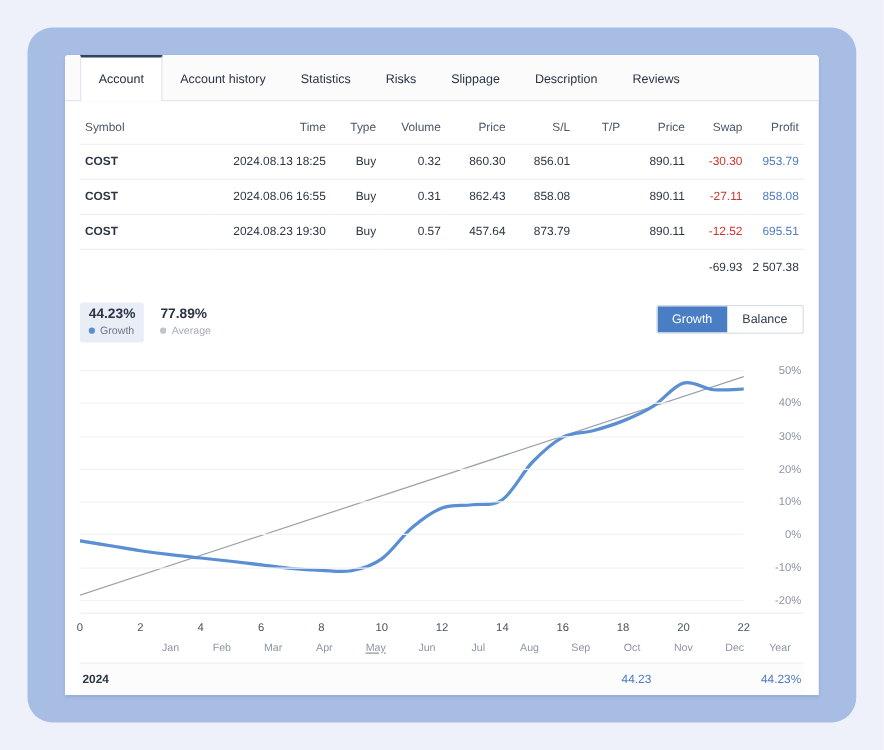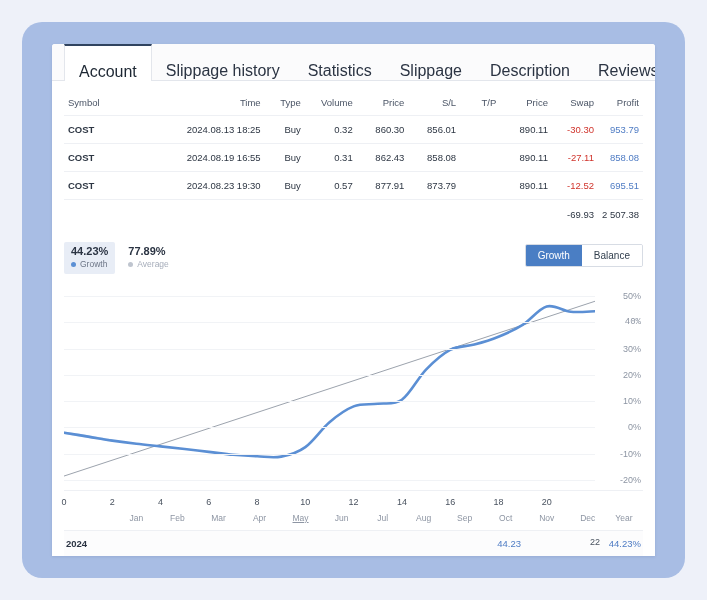--- a/index.html
+++ b/index.html
@@ -20,22 +20,22 @@
     box-shadow:0 1px 3px rgba(40,60,110,.13);
     overflow:hidden;
   }
 
   
   .tabbar{
     position:relative; height:37px; border-bottom:1px solid #e3e6ec;
     background:#fbfbfc; display:flex; align-items:stretch; padding-left:12px;
   }
   .tab{
-    display:flex; align-items:flex-end; padding:0 14px;
-    font-size:16px; color:#2b3443; white-space:nowrap;
+    display:flex; align-items:center; padding:0 14px;
+    font-size:10px; color:#2b3443; white-space:nowrap;
     border-top:2px solid transparent; position:relative; top:0;
   }
   .tab.active{
     background:#ffffff; border-top:2px solid #30435f;
     border-left:1px solid #e3e6ec; border-right:1px solid #e3e6ec;
     margin-bottom:-1px; color:#1d2733;
   }
   .tab-more{
     margin-left:auto; display:flex; align-items:center; padding:0 14px;
     letter-spacing:1.5px; color:#9aa3b2; font-size:12px;
@@ -109,24 +109,27 @@
 
 <div class="page-frame"></div>
 
 <div class="panel">
 
   <div class="tabbar">
     <div class="tab active">
         <span>Account</span>
       </div>
     <div class="tab">
-        <span>Slippage history</span>
+        <span>Account history</span>
       </div>
     <div class="tab">
         <span>Statistics</span>
+      </div>
+    <div class="tab">
+        <span>Risks</span>
       </div>
     <div class="tab">
         <span>Slippage</span>
       </div>
     <div class="tab">
         <span>Description</span>
       </div>
     <div class="tab">
         <span>Reviews</span>
       </div>
@@ -157,36 +160,36 @@
           <td>0.32</td>
           <td>860.30</td>
           <td>856.01</td>
           <td></td>
           <td>890.11</td>
           <td class="neg">-30.30</td>
           <td class="prof">953.79</td>
         </tr>
         <tr>
           <td class="l">COST</td>
-          <td>2024.08.19 16:55</td>
+          <td>2024.08.06 16:55</td>
           <td>Buy</td>
           <td>0.31</td>
           <td>862.43</td>
           <td>858.08</td>
           <td></td>
           <td>890.11</td>
           <td class="neg">-27.11</td>
           <td class="prof">858.08</td>
         </tr>
         <tr>
           <td class="l">COST</td>
           <td>2024.08.23 19:30</td>
           <td>Buy</td>
           <td>0.57</td>
-          <td>877.91</td>
+          <td>457.64</td>
           <td>873.79</td>
           <td></td>
           <td>890.11</td>
           <td class="neg">-12.52</td>
           <td class="prof">695.51</td>
         </tr>
         <tr class="totals">
           <td class="l"></td>
           <td></td>
             <td></td>
@@ -238,21 +241,21 @@
           <div class="gl" style="top: 95.1456%;"></div>
         </div>
       <svg id="chart-svg" width="100%" height="100%" viewBox="0 0 543 206" preserveAspectRatio="none">
           <path d="M0,192.05714285714285 L543,17.257142857142856" fill="none" stroke="#9ca3ad" stroke-width="1" stroke-linecap="round" stroke-linejoin="round" vector-effect="non-scaling-stroke"></path>
           <path d="M0.0,148.7 C4.1,149.3 16.5,151.3 24.7,152.6 C32.9,153.9 41.1,155.4 49.4,156.6 C57.6,157.8 65.8,158.8 74.0,159.7 C82.3,160.7 90.5,161.5 98.7,162.4 C107.0,163.2 115.2,164.1 123.4,165.0 C131.6,165.9 139.9,166.9 148.1,167.9 C156.3,168.8 164.5,170.0 172.8,170.8 C181.0,171.5 189.2,172.0 197.5,172.3 C205.7,172.6 213.9,174.1 222.1,172.6 C230.4,171.1 238.6,168.9 246.8,163.1 C255.0,157.4 263.3,145.0 271.5,138.2 C279.7,131.4 288.0,125.5 296.2,122.4 C304.4,119.3 312.6,120.9 320.9,119.8 C329.1,118.7 337.3,121.5 345.5,115.8 C353.8,110.1 362.0,93.9 370.2,85.6 C378.5,77.3 386.7,70.0 394.9,65.9 C403.1,61.7 411.4,62.8 419.6,60.6 C427.8,58.4 436.0,56.0 444.3,52.7 C452.5,49.5 460.7,46.0 469.0,40.9 C477.2,35.9 485.4,24.7 493.6,22.5 C501.9,20.3 510.1,27.0 518.3,27.8 C526.5,28.5 538.9,27.3 543.0,27.2" fill="none" stroke="#5b8fd4" stroke-width="2.6" stroke-linecap="round" stroke-linejoin="round" vector-effect="non-scaling-stroke" opacity="1"></path>
           <path d="M0.0,148.7 C4.1,149.3 16.5,151.3 24.7,152.6 C32.9,153.9 45.3,155.9 49.4,156.6" fill="none" stroke="#5b8fd4" stroke-width="2.6" opacity="0.28" vector-effect="non-scaling-stroke"></path>
         </svg>
     </div>
     <div class="ylabels" id="ylabels">
         <div class="ylab" style="top: 5.82524%;">50%</div>
-        <div class="ylab" style="top: 18.5853%; font-family: Liberation Mono, monospace;">40%</div>
+        <div class="ylab" style="top: 18.5853%;">40%</div>
         <div class="ylab" style="top: 31.3454%;">30%</div>
         <div class="ylab" style="top: 44.1054%; text-align: right;">20%</div>
         <div class="ylab" style="top: 56.8655%; margin-left: 24px;">10%</div>
         <div class="ylab" style="top: 69.6255%;">0%</div>
         <div class="ylab" style="top: 82.3856%;">-10%</div>
         <div class="ylab" style="top: 95.1456%;">-20%</div>
       </div>
   </div>
 
   <div class="xaxis" id="xaxis">
@@ -260,21 +263,21 @@
       <div class="xnum" style="left: 48.2727px;">2</div>
       <div class="xnum" style="left: 96.5455px;">4</div>
       <div class="xnum" style="left: 144.818px;">6</div>
       <div class="xnum" style="left: 193.091px;">8</div>
       <div class="xnum" style="left: 241.364px;">10</div>
       <div class="xnum" style="left: 289.636px;">12</div>
       <div class="xnum" style="left: 337.909px;">14</div>
       <div class="xnum" style="left: 386.182px;">16</div>
       <div class="xnum" style="left: 434.455px;">18</div>
       <div class="xnum" style="left: 482.727px;">20</div>
-      <div class="xnum" style="left: 531px; margin-top: 40px;">22</div>
+      <div class="xnum" style="left: 531px;">22</div>
       <div class="xmon" style="left: 72.4091px;">Jan</div>
       <div class="xmon" style="left: 113.441px;">Feb</div>
       <div class="xmon" style="left: 154.473px;">Mar</div>
       <div class="xmon" style="left: 195.505px;">Apr</div>
       <div class="xmon" style="left: 236.536px; text-decoration: underline;">May</div>
       <div class="xmon" style="left: 277.568px;">Jun</div>
       <div class="xmon" style="left: 318.6px;">Jul</div>
       <div class="xmon" style="left: 359.632px;">Aug</div>
       <div class="xmon" style="left: 400.664px;">Sep</div>
       <div class="xmon" style="left: 441.695px;">Oct</div>

